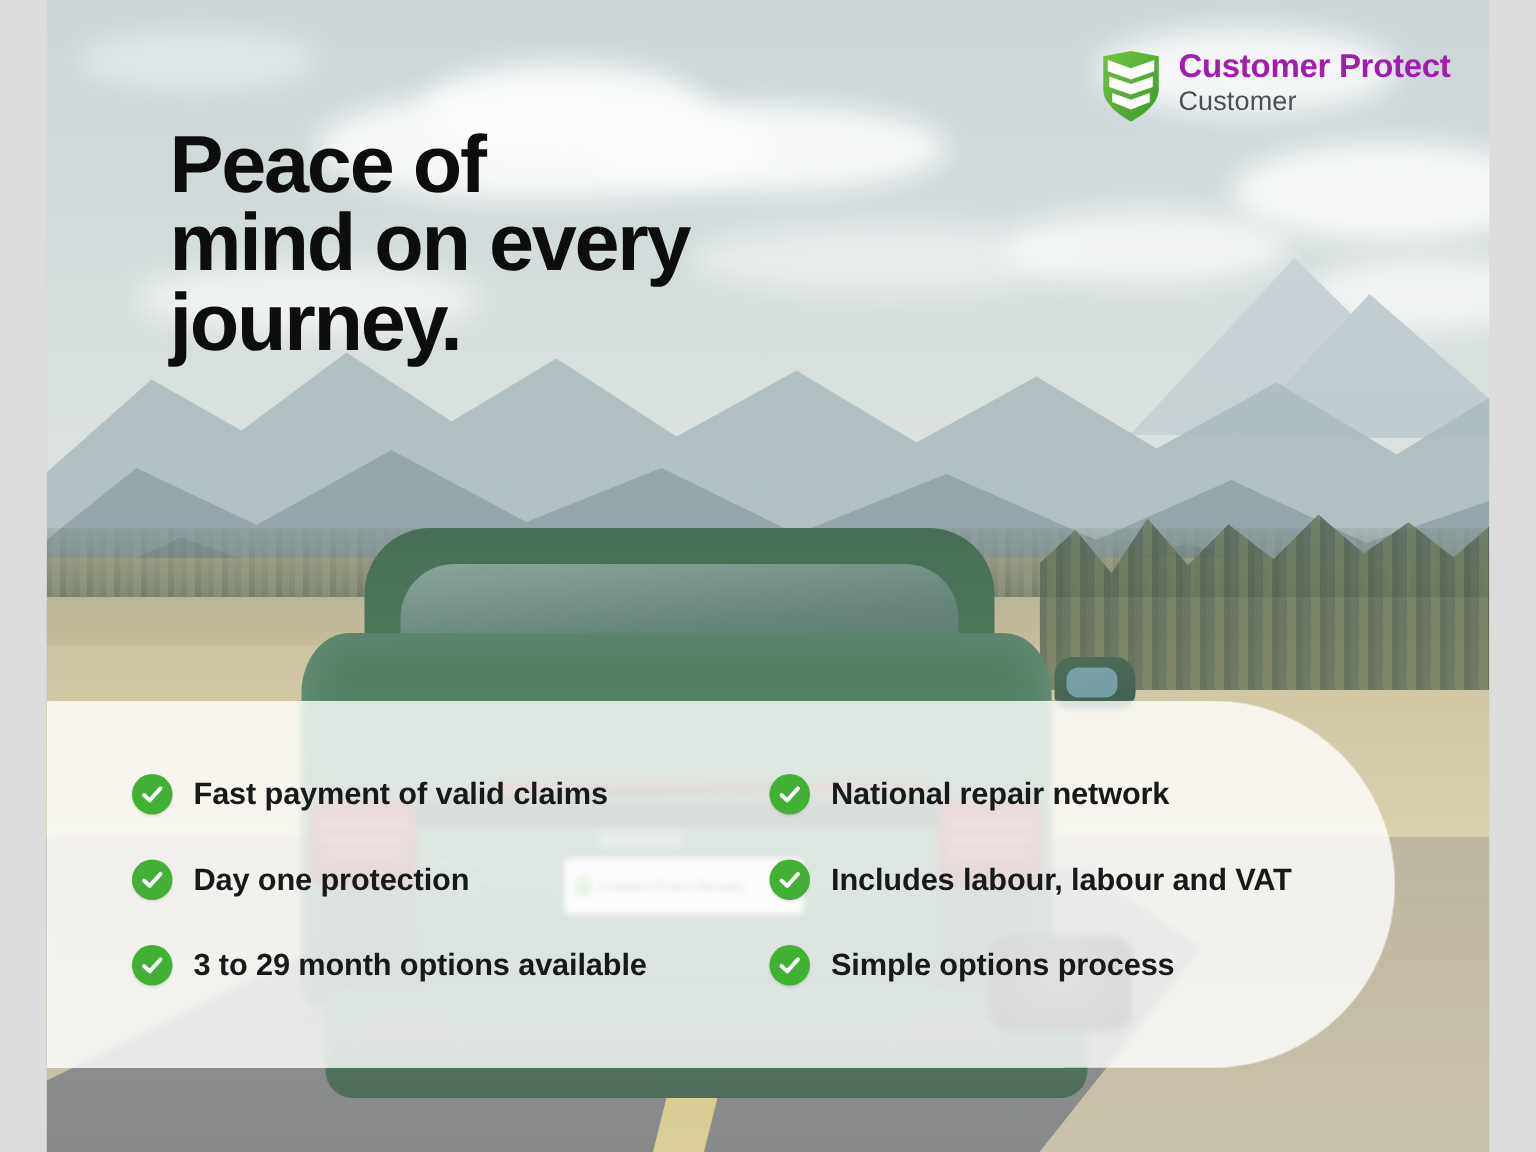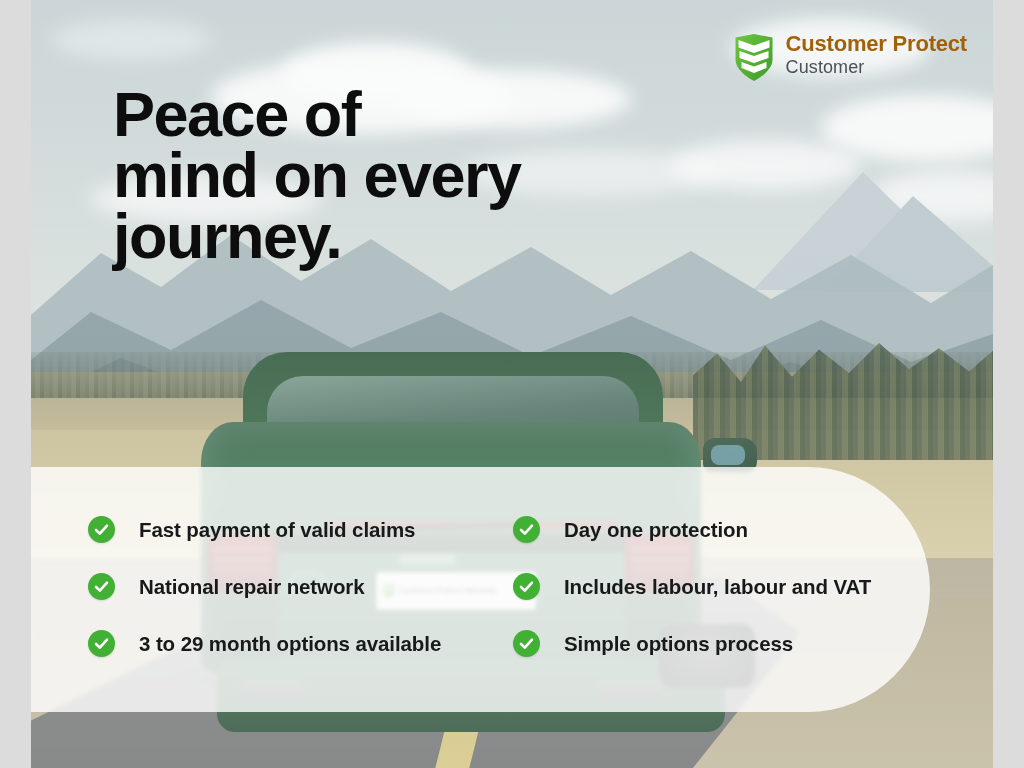--- a/index.html
+++ b/index.html
@@ -243,54 +243,54 @@
     background:rgba(255,255,255,0.80);
     border-radius:0 123px 123px 0;
     z-index:20;
     backdrop-filter:blur(2px);
   }
 
   
   #headline {
     position:absolute; left:113px; top:84px;
     z-index:25;
-    font-size:63px;
+    font-size:54px;
     line-height:0.97;
     font-weight:bold;
     color:#0d0d0d;
     letter-spacing:-1.5px;
     white-space:pre-line;
   }
 
   
   #brand {
     position:absolute; right:57px; top:32px;
     z-index:30;
     display:flex; align-items:flex-start; gap:12px;
   }
   #brand .shield { width:40px; height:47px; flex:0 0 auto; margin-top:2px;}
   #brand .names { display:flex; flex-direction:column; }
   .brand-name {
-    font-size:22px; font-weight:bold; color:#a16207; letter-spacing:-0.2px;
+    font-size:22px; font-weight:bold; color:#a21caf; letter-spacing:-0.2px;
     line-height:1.05;
   }
   .brand-sub {
     font-size:18px; font-weight:normal; color:#4b5054; letter-spacing:.1px;
     line-height:1.2; margin-top:2px;
   }
 
   
   #features {
     position:absolute; left:88px; top:516px;
     z-index:26;
     display:grid;
     grid-template-columns:425px auto;
     row-gap:30px;
   }
-  .feature { display:flex; align-items:center; gap:24px; }
+  .feature { display:flex; align-items:center; gap:14px; }
   .tick {
     width:27px; height:27px; flex:0 0 auto;
     border-radius:50%;
     background:#41b034;
     display:flex; align-items:center; justify-content:center;
     box-shadow:0 1px 2px rgba(0,0,0,.12);
   }
   .tick svg { display:block; }
   .feature-label {
     font-size:20.5px; font-weight:bold; color:#17191a; letter-spacing:-0.1px;
@@ -420,29 +420,29 @@
           </svg>
       </span>
       <span class="feature-label">Fast payment of valid claims</span>
     </div>
     <div class="feature">
       <span class="tick">
         <svg width="17" height="17" viewBox="0 0 17 17">
             <polyline points="3,9 6.8,12.6 14,4.6" fill="none" stroke="#fff" stroke-width="2.6" stroke-linecap="round" stroke-linejoin="round"></polyline>
           </svg>
       </span>
+      <span class="feature-label">National repair network</span>
+    </div>
+    <div class="feature">
+      <span class="tick">
+        <svg width="17" height="17" viewBox="0 0 17 17">
+            <polyline points="3,9 6.8,12.6 14,4.6" fill="none" stroke="#fff" stroke-width="2.6" stroke-linecap="round" stroke-linejoin="round"></polyline>
+          </svg>
+      </span>
       <span class="feature-label">Day one protection</span>
-    </div>
-    <div class="feature">
-      <span class="tick">
-        <svg width="17" height="17" viewBox="0 0 17 17">
-            <polyline points="3,9 6.8,12.6 14,4.6" fill="none" stroke="#fff" stroke-width="2.6" stroke-linecap="round" stroke-linejoin="round"></polyline>
-          </svg>
-      </span>
-      <span class="feature-label">National repair network</span>
     </div>
     <div class="feature">
       <span class="tick">
         <svg width="17" height="17" viewBox="0 0 17 17">
             <polyline points="3,9 6.8,12.6 14,4.6" fill="none" stroke="#fff" stroke-width="2.6" stroke-linecap="round" stroke-linejoin="round"></polyline>
           </svg>
       </span>
       <span class="feature-label">Includes labour, labour and VAT</span>
     </div>
     <div class="feature">

